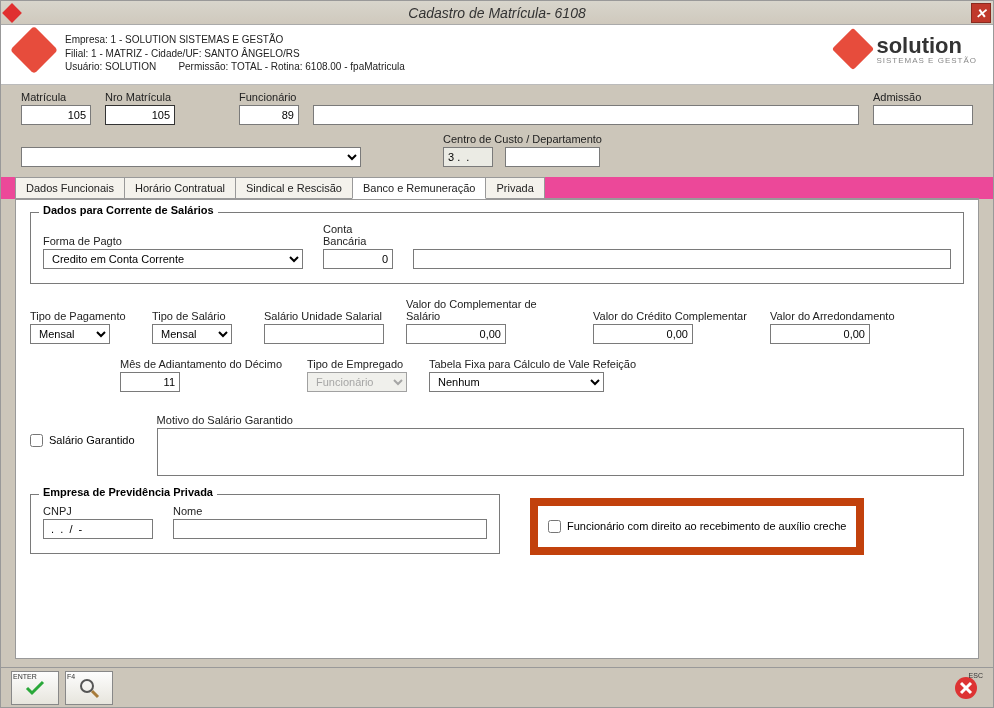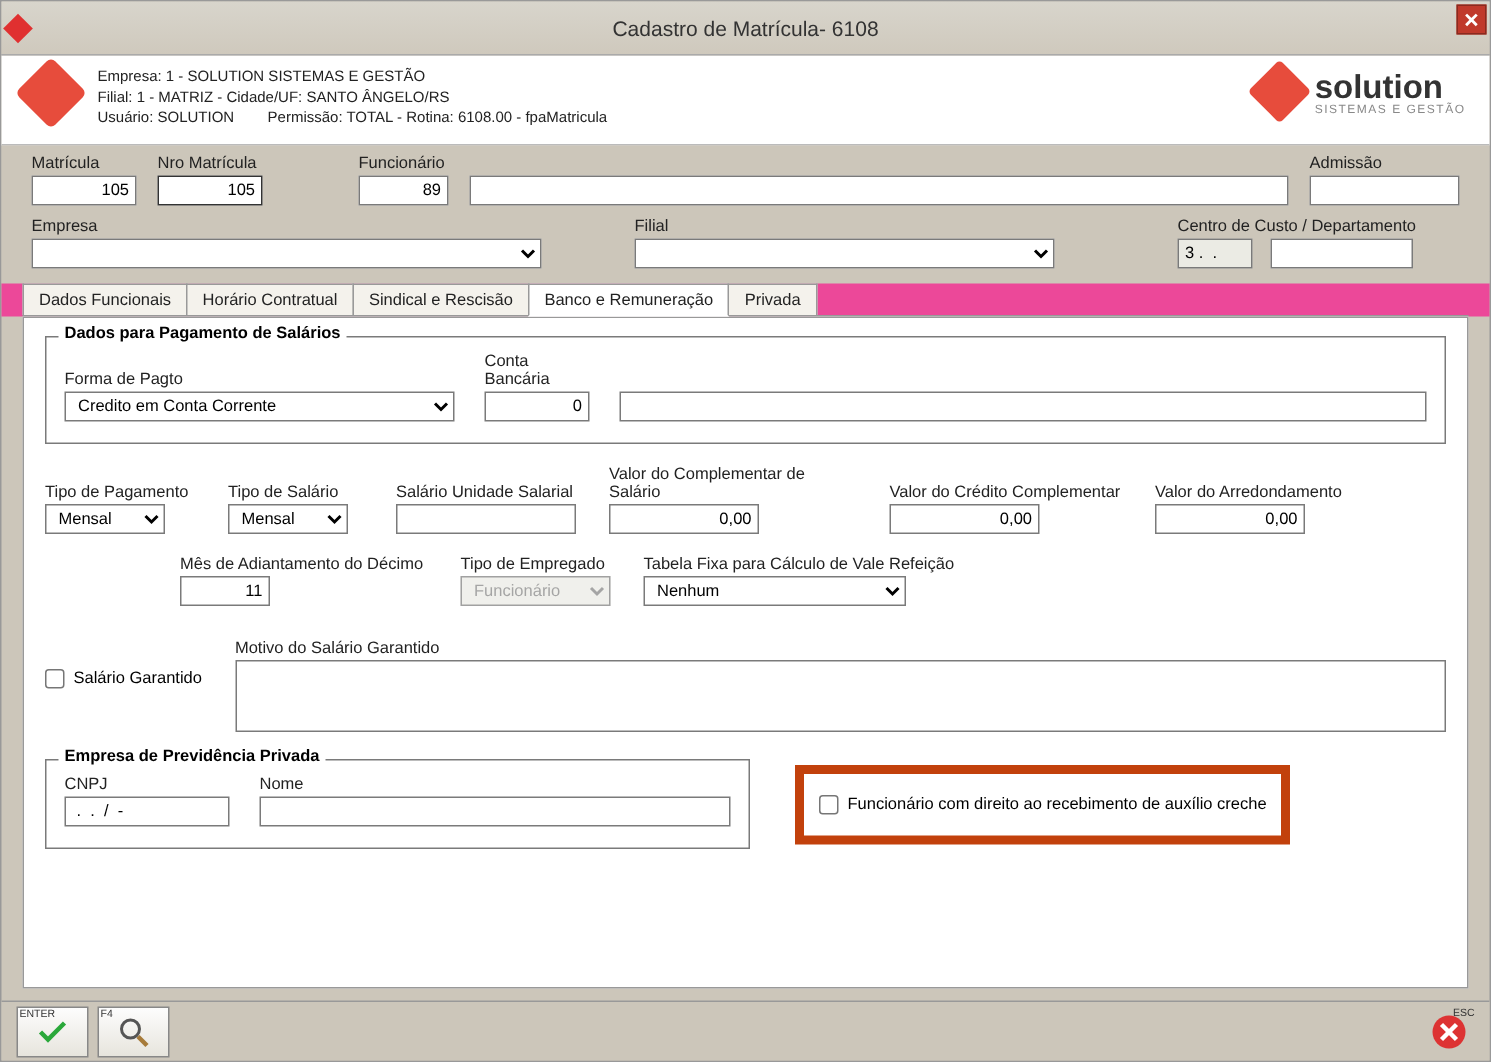--- a/index.html
+++ b/index.html
@@ -13,29 +13,30 @@
 }
 .window {
   width: 994px;
   height: 708px;
   background: #ccc6ba;
   border: 1px solid #999;
   display: flex;
   flex-direction: column;
 }
 .titlebar {
-  height: 36px;
+  height: 24px;
   background: linear-gradient(#d8d5cc,#cfc9bd);
   border-bottom: 1px solid #aaa;
   display: flex;
   align-items: center;
   justify-content: center;
   position: relative;
   font-size: 14px;
   color: #333;
+  font-style: italic;
 }
 .titlebar .ico { position:absolute; left:4px; width:14px; height:14px; background:#e03030; transform: rotate(45deg); }
 .titlebar .close {
   position: absolute; right: 2px; top: 2px;
   width: 20px; height: 20px;
   background: #c0392b; color:#fff;
   display:flex;align-items:center;justify-content:center;
   font-weight:bold;font-size:13px;
   border:1px solid #8a2a1f;
 }
@@ -86,21 +87,21 @@
 .group .legend{position:absolute;top:-9px;left:8px;background:#fff;padding:0 4px;font-weight:bold;font-size:11px;}
 .row{display:flex;gap:22px;align-items:flex-end;margin-top:14px;}
 .footer{
   height:40px;background:#ccc6ba;border-top:1px solid #999;
   display:flex;align-items:center;padding:4px 10px;gap:6px;
 }
 .btn{width:48px;height:34px;border:1px solid #888;background:linear-gradient(#fdfdfd,#e7e5dd);display:flex;align-items:center;justify-content:center;position:relative;}
 .btn .tag{position:absolute;top:1px;left:1px;font-size:7px;color:#333;}
 .check-row{display:flex;align-items:center;gap:6px;}
 .check-row input{width:13px;height:13px;}
-.hlbox{border:6px solid #c2410c;padding:14px 10px;display:inline-flex;align-items:center;gap:6px;}
+.hlbox{border:8px solid #c2410c;padding:14px 10px;display:inline-flex;align-items:center;gap:6px;}
 .spacer{flex:1;}
 textarea.inp{height:48px;resize:none;}
 </style>
 </head>
 <body>
 
 <div class="window">
   <div class="titlebar">
     <span class="ico"></span>
     <span>Cadastro de Matrícula- 6108</span>
@@ -145,25 +146,20 @@
       <input class="inp" value="" style="">
     </div>
     <div class="field" style="width:100px;">
       <label>Admissão</label>
       <input class="inp" value="" style="">
     </div>
   </div>
 
   <div class="secondrow">
     <div class="field" style="width:340px;">
-      <label>Empresa</label>
-      <select class="inp"><option></option></select>
-    </div>
-    <div class="field" style="width:280px;margin-left:50px;">
-      <label>Filial</label>
       <select class="inp"><option></option></select>
     </div>
     <div class="field" style="width:50px;margin-left:70px;">
       <label style="white-space:nowrap;">Centro de Custo / Departamento</label>
       <input class="inp ro" value="3 .  ." style="">
     </div>
     <div class="field" style="width:95px;">
       <label>&nbsp;</label>
       <input class="inp" value="" style="">
     </div>
@@ -174,21 +170,21 @@
       <div class="tab">Dados Funcionais</div>
       <div class="tab">Horário Contratual</div>
       <div class="tab">Sindical e Rescisão</div>
       <div class="tab active">Banco e Remuneração</div>
       <div class="tab">Privada</div>
     </div>
   </div>
 
   <div class="tabpage">
     <div class="group">
-      <span class="legend">Dados para Pagamento de Salários</span>
+      <span class="legend">Dados para Corrente de Salários</span>
       <div style="display:flex;gap:20px;align-items:flex-end;">
         <div class="field" style="width:260px;">
           <label>Forma de Pagto</label>
           <select class="inp"><option>Credito em Conta Corrente</option></select>
         </div>
         <div class="field" style="width:70px;">
           <label>Conta Bancária</label>
           <input class="inp right" value="0" style="">
         </div>
         <div class="field" style="flex:1;">

